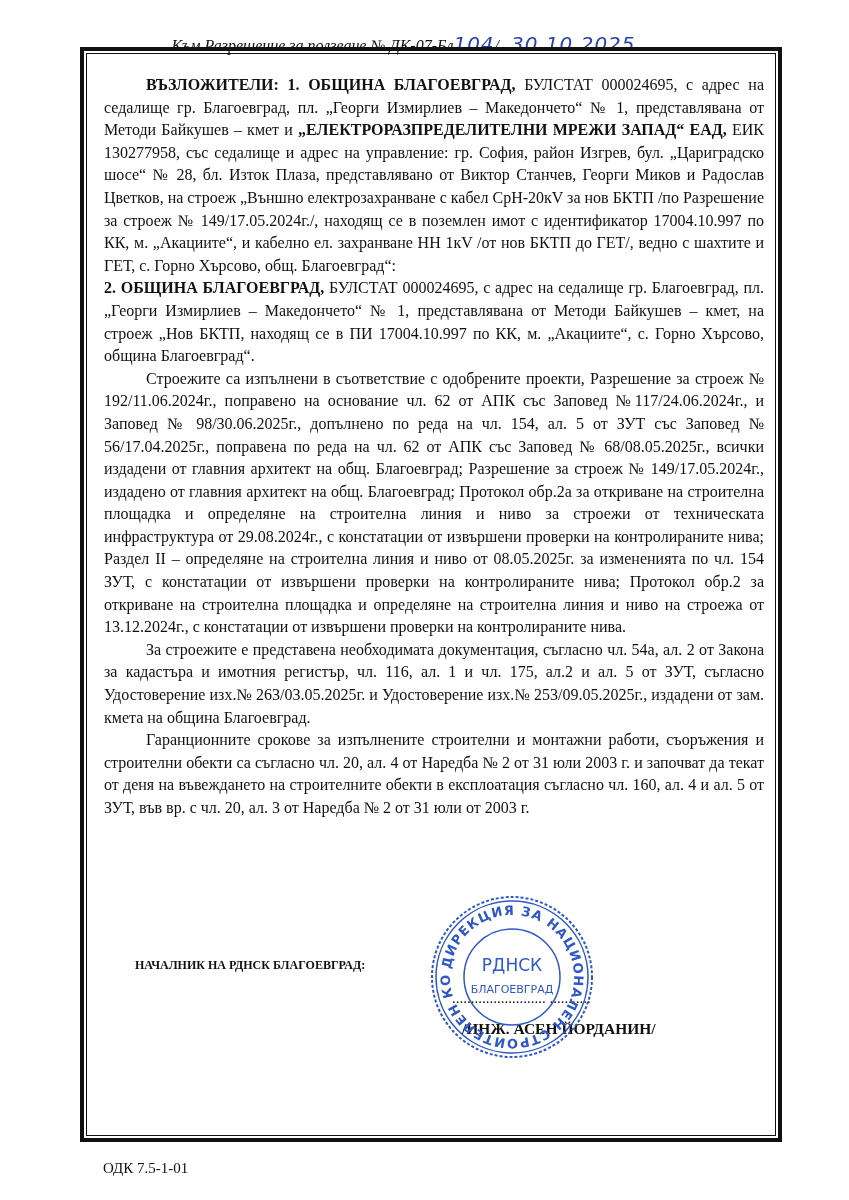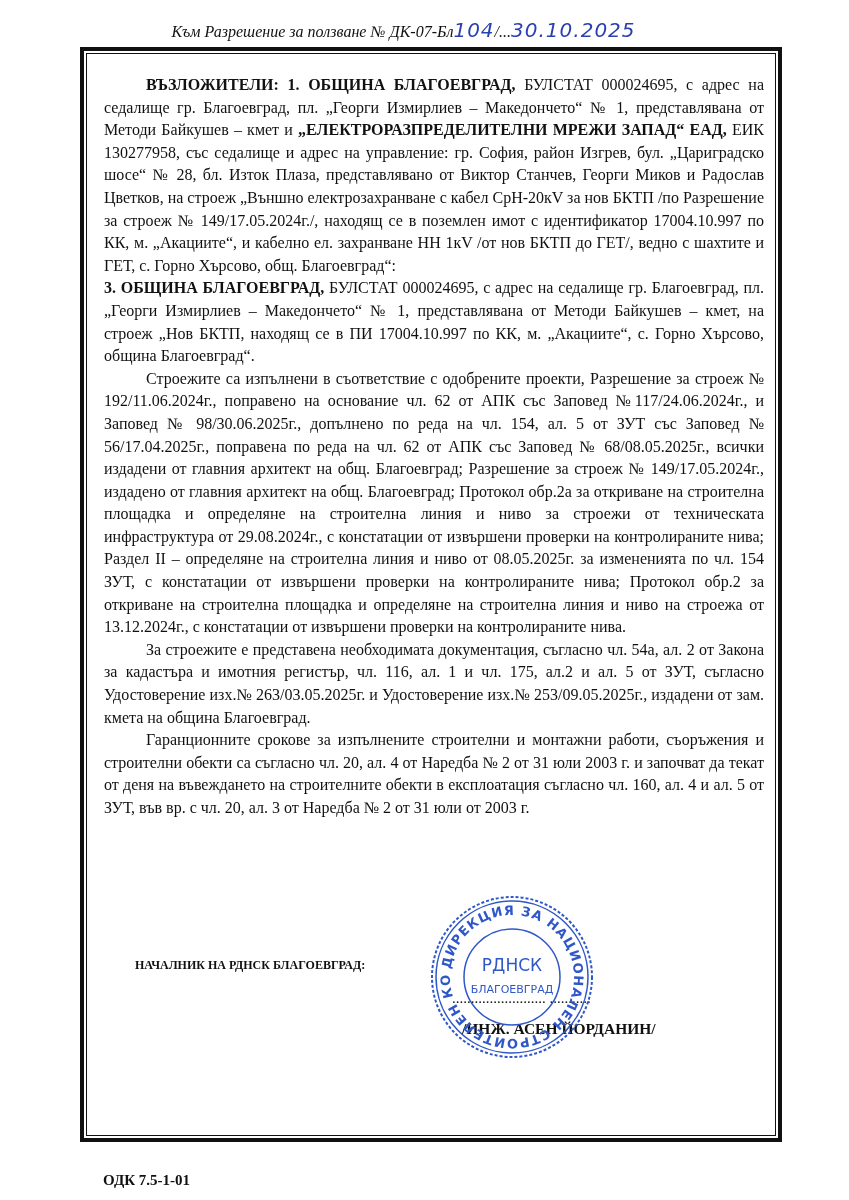--- a/index.html
+++ b/index.html
@@ -1,50 +1,50 @@
 <!DOCTYPE html>
 <html><head>
 <meta charset="utf-8">
 <style>
   html, body { margin:0; padding:0; background:#ffffff; }
   body { width:849px; height:1200px; position:relative; overflow:hidden;
          font-family:"Liberation Serif", "DejaVu Serif", serif; color:#111; }
-  .header { position:absolute; left:0; top:18px; width:807px; text-align:center;
+  .header { position:absolute; left:0; top:32px; width:807px; text-align:center;
             font-style:italic; font-size:16px; }
   .header .hw { font-family:"DejaVu Sans", sans-serif; font-style:italic; color:#2a3fb0;
                 font-size:20px; letter-spacing:1px; }
   .header .dots { color:#222; }
   .frame-outer { position:absolute; left:80px; top:47px; width:702px; height:1095px;
                  border:4px solid #111; box-sizing:border-box; }
   .frame-inner { position:absolute; left:86px; top:53px; width:690px; height:1083px;
                  border:1px solid #111; box-sizing:border-box; }
   .content { position:absolute; left:104px; top:74px; width:660px;
              font-size:16px; line-height:22.6px; text-align:justify; }
   .content p { margin:0; }
   .indent { text-indent:42px; }
   b { font-weight:bold; }
   .sig-block { position:absolute; left:135px; top:958px; font-weight:bold; font-size:12px; }
   .sig-dots { position:absolute; left:452px; top:990px; font-size:15px; letter-spacing:0; }
   .sig-name { position:absolute; left:462px; top:1020px; font-weight:bold; font-size:15.5px; }
   .stamp { position:absolute; left:428px; top:893px; width:168px; height:168px; }
-  .footer { position:absolute; left:103px; top:1160px; font-weight:bold; font-size:15px;margin-top:12px; }
+  .footer { position:absolute; left:103px; top:1160px; font-weight:normal; font-size:15px; }
 </style>
 </head>
 <body>
 
 <div class="header">
   <span>Към Разрешение за ползване № ДК-07-Бл</span><span class="hw">104</span><span class="dots">/</span><span class="dots">...</span><span class="hw">30.10.2025</span>
 </div>
 
 <div class="frame-outer"></div>
 <div class="frame-inner"></div>
 
 <div class="content">
   <p class="indent"><b>ВЪЗЛОЖИТЕЛИ: 1. ОБЩИНА БЛАГОЕВГРАД,</b><span> БУЛСТАТ 000024695, с адрес на седалище гр. Благоевград, пл. „Георги Измирлиев – Македончето“ № 1, представлявана от Методи Байкушев – кмет и </span><b>„ЕЛЕКТРОРАЗПРЕДЕЛИТЕЛНИ МРЕЖИ ЗАПАД“ ЕАД,</b><span> ЕИК 130277958, със седалище и адрес на управление: гр. София, район Изгрев, бул. „Цариградско шосе“ № 28, бл. Изток Плаза, представлявано от Виктор Станчев, Георги Миков и Радослав Цветков, на строеж „Външно електрозахранване с кабел СрН-20кV за нов БКТП /по Разрешение за строеж № 149/17.05.2024г./, находящ се в поземлен имот с идентификатор 17004.10.997 по КК, м. „Акациите“, и кабелно ел. захранване НН 1кV /от нов БКТП до ГЕТ/, ведно с шахтите и ГЕТ, с. Горно Хърсово, общ. Благоевград“:</span></p>
-  <p><b>3. ОБЩИНА БЛАГОЕВГРАД,</b><span> БУЛСТАТ 000024695, с адрес на седалище гр. Благоевград, пл. „Георги Измирлиев – Македончето“ № 1, представлявана от Методи Байкушев – кмет, на строеж „Нов БКТП, находящ се в ПИ 17004.10.997 по КК, м. „Акациите“, с. Горно Хърсово, община Благоевград“.</span></p>
+  <p><b>2. ОБЩИНА БЛАГОЕВГРАД,</b><span> БУЛСТАТ 000024695, с адрес на седалище гр. Благоевград, пл. „Георги Измирлиев – Македончето“ № 1, представлявана от Методи Байкушев – кмет, на строеж „Нов БКТП, находящ се в ПИ 17004.10.997 по КК, м. „Акациите“, с. Горно Хърсово, община Благоевград“.</span></p>
   <p class="indent">Строежите са изпълнени в съответствие с одобрените проекти,  Разрешение за строеж № 192/11.06.2024г., поправено на основание чл. 62 от АПК със Заповед №117/24.06.2024г., и Заповед № 98/30.06.2025г.,  допълнено по реда на чл. 154, ал. 5 от ЗУТ със Заповед № 56/17.04.2025г., поправена по реда на чл. 62 от АПК със Заповед № 68/08.05.2025г., всички издадени от главния архитект на общ. Благоевград; Разрешение за строеж № 149/17.05.2024г., издадено от главния архитект на общ. Благоевград; Протокол обр.2а за откриване на строителна площадка и определяне на строителна линия и ниво за строежи от техническата инфраструктура от 29.08.2024г., с констатации от извършени проверки на контролираните нива; Раздел II – определяне на строителна линия и ниво от 08.05.2025г. за измененията по чл. 154 ЗУТ, с констатации от извършени проверки на контролираните нива; Протокол обр.2 за откриване на строителна площадка и определяне на строителна линия и ниво на строежа от 13.12.2024г., с констатации от извършени проверки на контролираните нива.</p>
   <p class="indent">За строежите е представена необходимата документация, съгласно чл. 54а, ал. 2 от Закона за кадастъра и имотния регистър, чл. 116, ал. 1 и чл. 175, ал.2 и ал. 5 от ЗУТ, съгласно Удостоверение изх.№ 263/03.05.2025г. и Удостоверение изх.№ 253/09.05.2025г., издадени от зам. кмета на община Благоевград.</p>
   <p class="indent">Гаранционните срокове за изпълнените строителни и монтажни работи, съоръжения и строителни обекти са съгласно чл. 20, ал. 4 от Наредба № 2 от 31 юли 2003 г. и започват да текат от деня на въвеждането на строителните обекти в експлоатация съгласно чл. 160, ал. 4 и ал. 5 от ЗУТ, във вр. с чл. 20, ал. 3 от Наредба № 2 от 31 юли от 2003 г.</p>
 </div>
 
 <div class="sig-block">НАЧАЛНИК НА РДНСК БЛАГОЕВГРАД:</div>
 <div class="sig-dots">......................... ...........</div>
 <div class="sig-name">/ИНЖ. АСЕН ЙОРДАНИН/</div>
 
 <svg class="stamp" viewBox="0 0 168 168" xmlns="http://www.w3.org/2000/svg">

